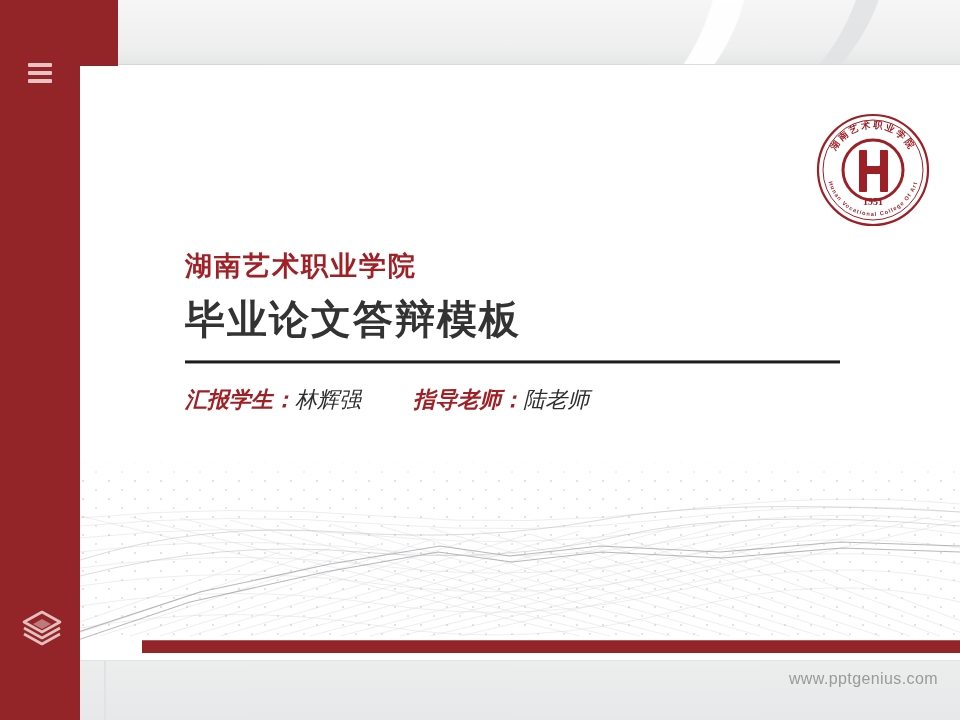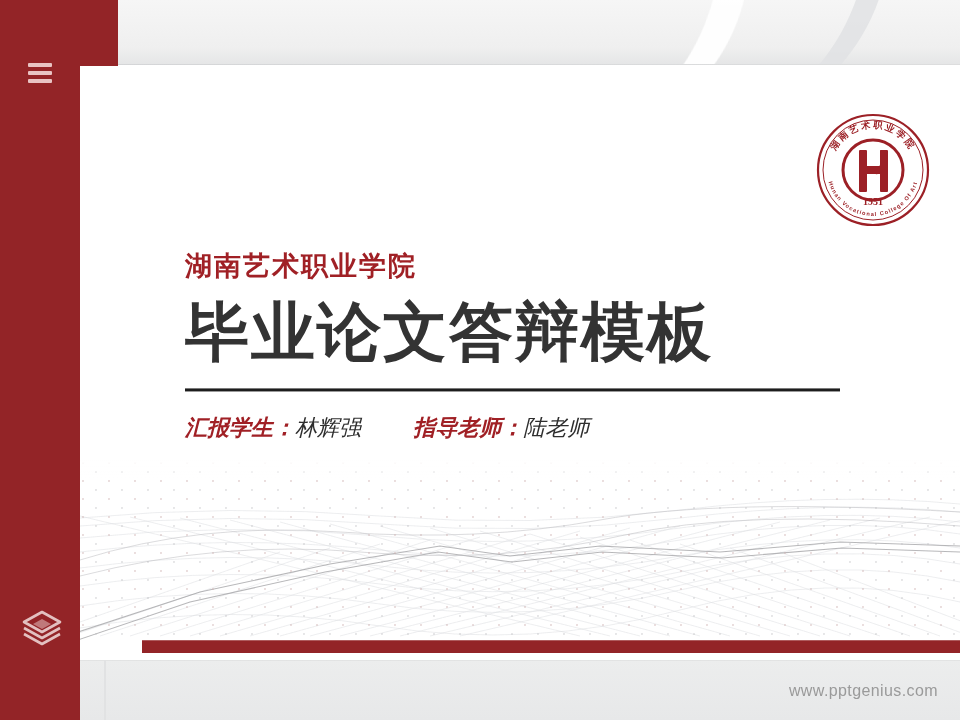--- a/index.html
+++ b/index.html
@@ -90,21 +90,21 @@
     position:absolute; right:27px; top:45px; width:120px; height:120px;
   }
 
   
   #txt { position:absolute; left:105px; top:185px; width:700px; }
   #school {
     font-size:27px; font-weight:bold; color:#a02025;
     letter-spacing:2px; line-height:1.2; margin-bottom:14px;
   }
   #maintitle {
-    font-size:64px; font-weight:bold; color:#333333;
+    font-size:40px; font-weight:bold; color:#333333;
     letter-spacing:2px; line-height:1.15; white-space:nowrap;
   }
   #rule {
     margin-top:18px; width:655px; height:4px;
     background:#1d1d1d;
     border-top:1px solid #7a7a7a; border-bottom:1px solid #9a9a9a;
   }
   #people {
     margin-top:22px; font-size:22px; line-height:1.3; white-space:nowrap;font-style:italic;
   }
@@ -112,21 +112,21 @@
   .val { color:#2e2e2e; }
   .gap { display:inline-block; width:40px; }
 
   
   #footer {
     position:absolute; left:0; bottom:0; width:960px; height:60px;
     background:linear-gradient(180deg,#eceded 0%,#e7e8e9 100%);
     z-index:3;
   }
   #url {
-    position:absolute; right:22px; bottom:20px;
+    position:absolute; right:22px; bottom:32px;
     font-size:16px; color:#9a9a9a; letter-spacing:.4px;
     z-index:8;
   }
   #footer-sep {
     position:absolute; left:104px; bottom:0; width:2px; height:60px;
     background:#e1e2e3; z-index:7;
   }
 </style>
 </head>
 <body>

